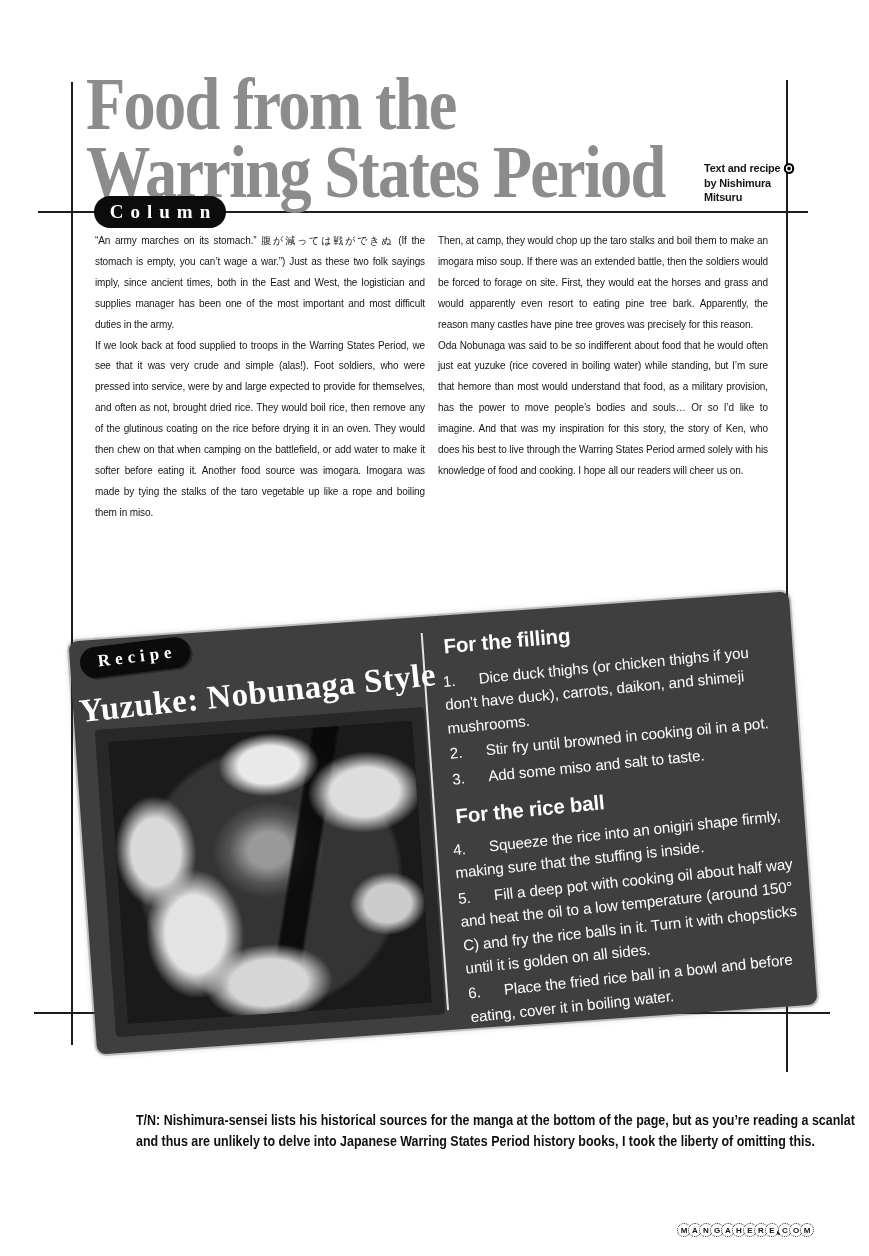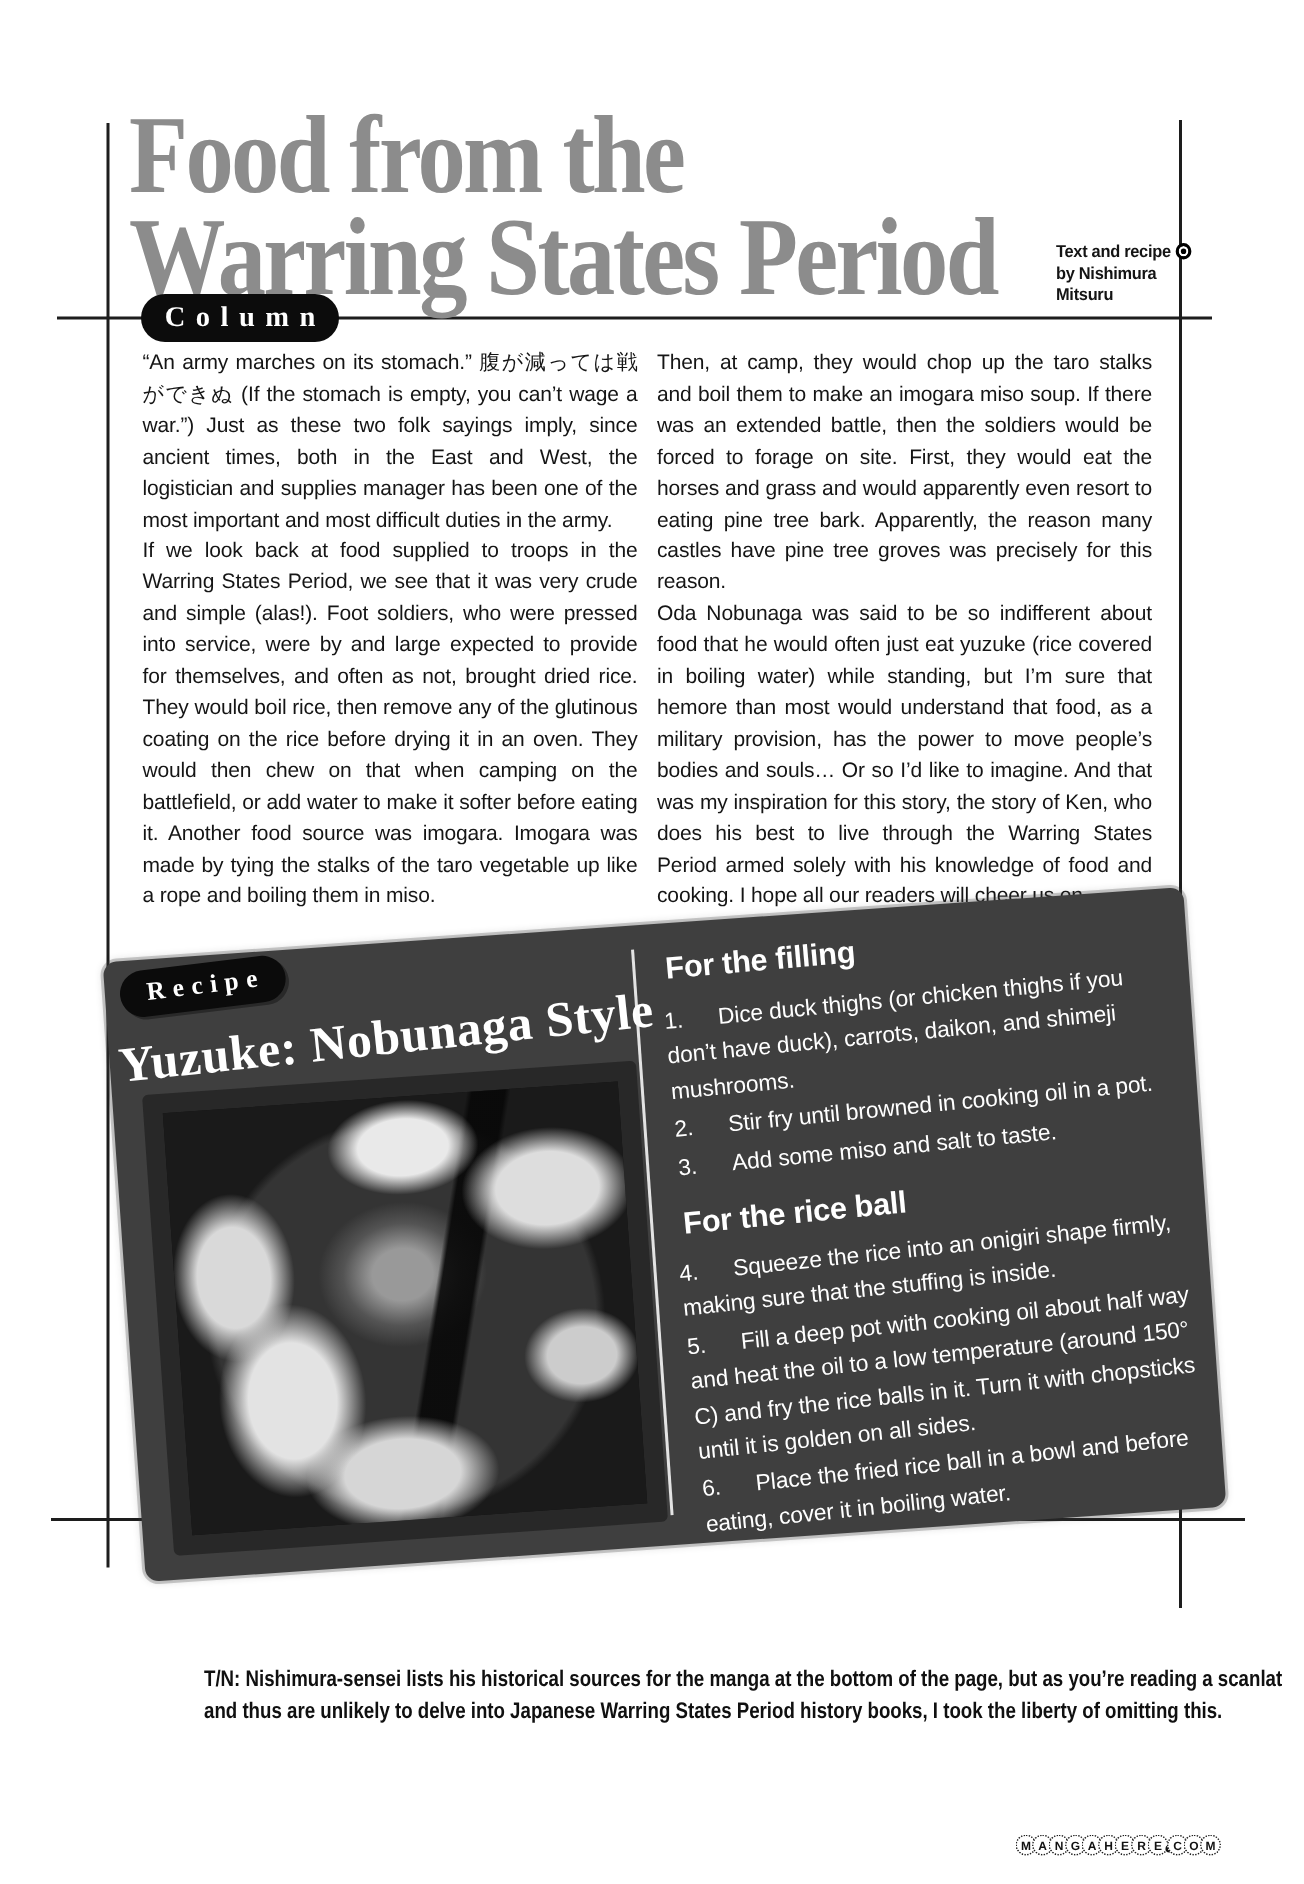--- a/index.html
+++ b/index.html
@@ -24,21 +24,21 @@
   .bullseye{display:inline-block;width:7px;height:7px;border-radius:50%;background:#000;
             border:2px solid #000;box-shadow:inset 0 0 0 1.6px #fff;vertical-align:-2px;margin-left:3px;}
 
   
   .column-pill{position:absolute;left:94px;top:196px;width:132px;height:32px;background:#0c0c0c;
                border-radius:17px;color:#fff;font-family:"Liberation Serif",serif;font-weight:700;
                font-size:19px;letter-spacing:7px;text-indent:7px;text-align:center;line-height:31px;z-index:3;}
 
   
   .article{position:absolute;left:95px;top:231px;width:673px;display:flex;gap:13px;
-           text-align:justify;font-size:14px;line-height:20.9px;letter-spacing:-0.1px;color:#151515;z-index:2;}
+           text-align:justify;font-size:10px;line-height:20.9px;letter-spacing:-0.1px;color:#151515;z-index:2;}
   .article .col{width:330px;}
   .article p{margin:0;}
 
   
   .recipe-card{position:absolute;left:82px;top:616px;width:722px;height:414px;background:#3f3f3f;
                transform:rotate(-4deg);border-radius:9px;z-index:2;
                box-shadow:0 0 0 2px rgba(63,63,63,0.25), 0 0 6px rgba(40,40,40,0.25);}
   .recipe-badge{position:absolute;left:10px;top:5px;transform:rotate(-3deg);background:#0b0b0b;color:#fff;
                 font-family:"Liberation Serif",serif;font-weight:700;font-size:17px;letter-spacing:5px;
                 padding:5px 14px 6px 18px;border-radius:16px;box-shadow:2px 2px 0 rgba(0,0,0,0.35);}

